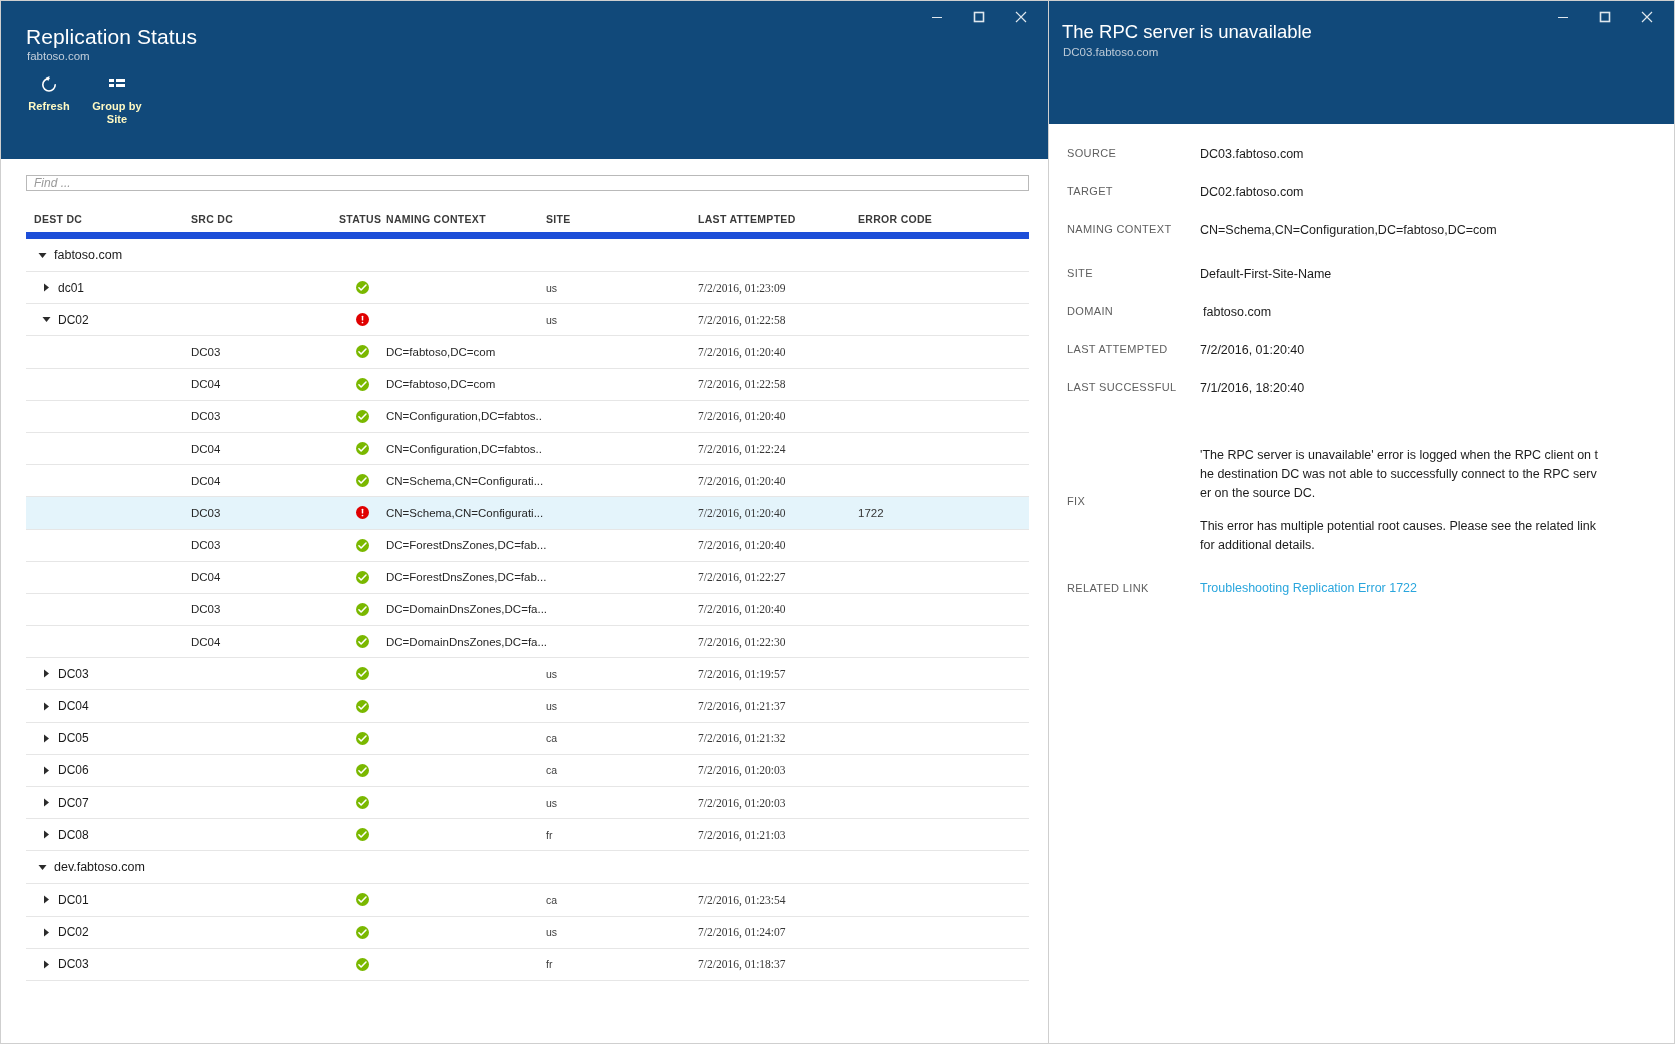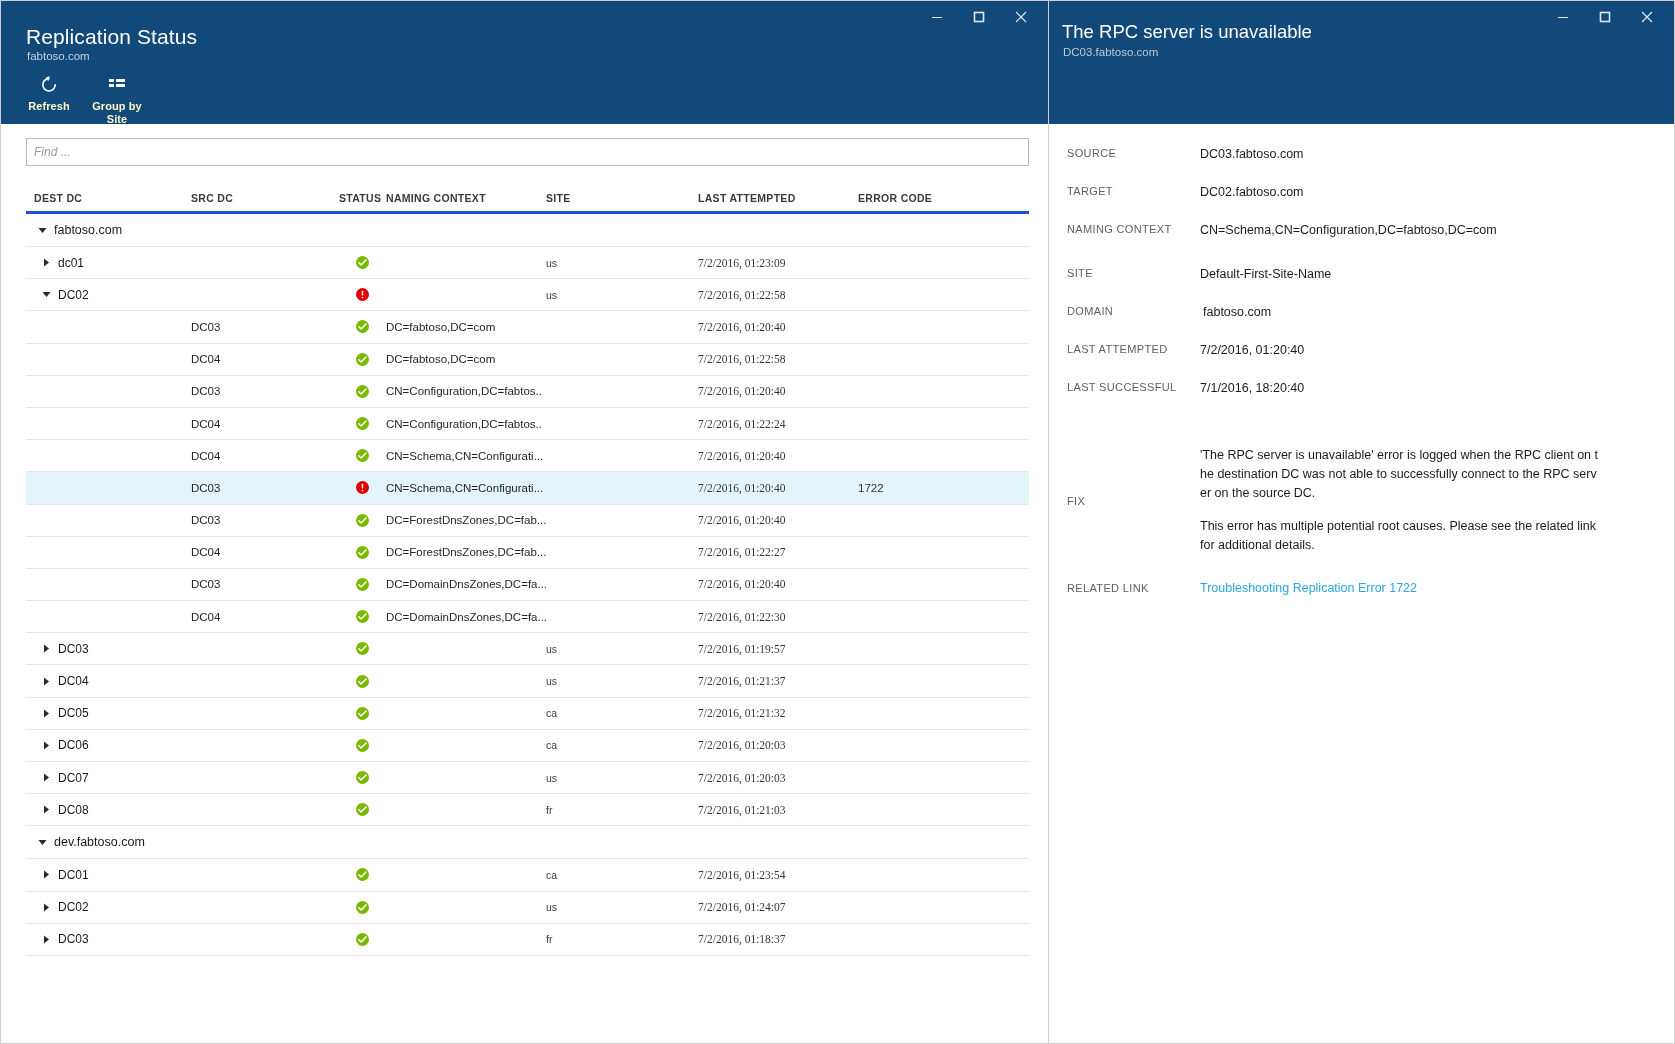--- a/index.html
+++ b/index.html
@@ -20,21 +20,21 @@
   .left-window {
     width: 1048px; height: 1044px;
     position: relative;
     border: 1px solid #cfcfcf;
     border-right: none;
     background: #fff;
     overflow: hidden;
   }
   .titlebar {
     background: #11497a;
-    height: 123px;
+    height: 158px;
     position: relative;
     color: #fff;
   }
   .win-controls {
     position: absolute; top: 0; right: 6px;
     display: flex; align-items: center;
     height: 32px;
   }
   .win-btn {
     width: 42px; height: 30px;
@@ -85,21 +85,21 @@
     line-height: 12.5px;
     letter-spacing: .1px;
     white-space: pre-line;
   }
 
   
   .search-wrap {
     padding: 14px 20px 0 25px;
   }
   .search-input {
-    width: 1003px; height: 28px;
+    width: 1003px; height: 16px;
     border: 1px solid #b9b9b9;
     background: #fff;
     font-family: "Liberation Sans", sans-serif;
     font-size: 12px;
     font-style: italic;
     color: #4a4a4a;
     padding: 0 7px;
     outline: none;
   }
   .search-input::placeholder {
@@ -109,21 +109,21 @@
 
   
   .grid {
     margin: 0 20px 0 25px;
     width: 1003px;
   }
   .ghead {
     display: flex;
     align-items: flex-end;
     height: 48px;
-    border-bottom: 3px solid #1d4ed8;
+    border-bottom: 7px solid #1d4ed8;
     font-size: 10.5px;
     font-weight: bold;
     color: #3a3a3a;
     letter-spacing: .3px;
     padding-bottom: 7px;
   }
   .grow {
     display: flex;
     align-items: center;
     height: 32.2px;

